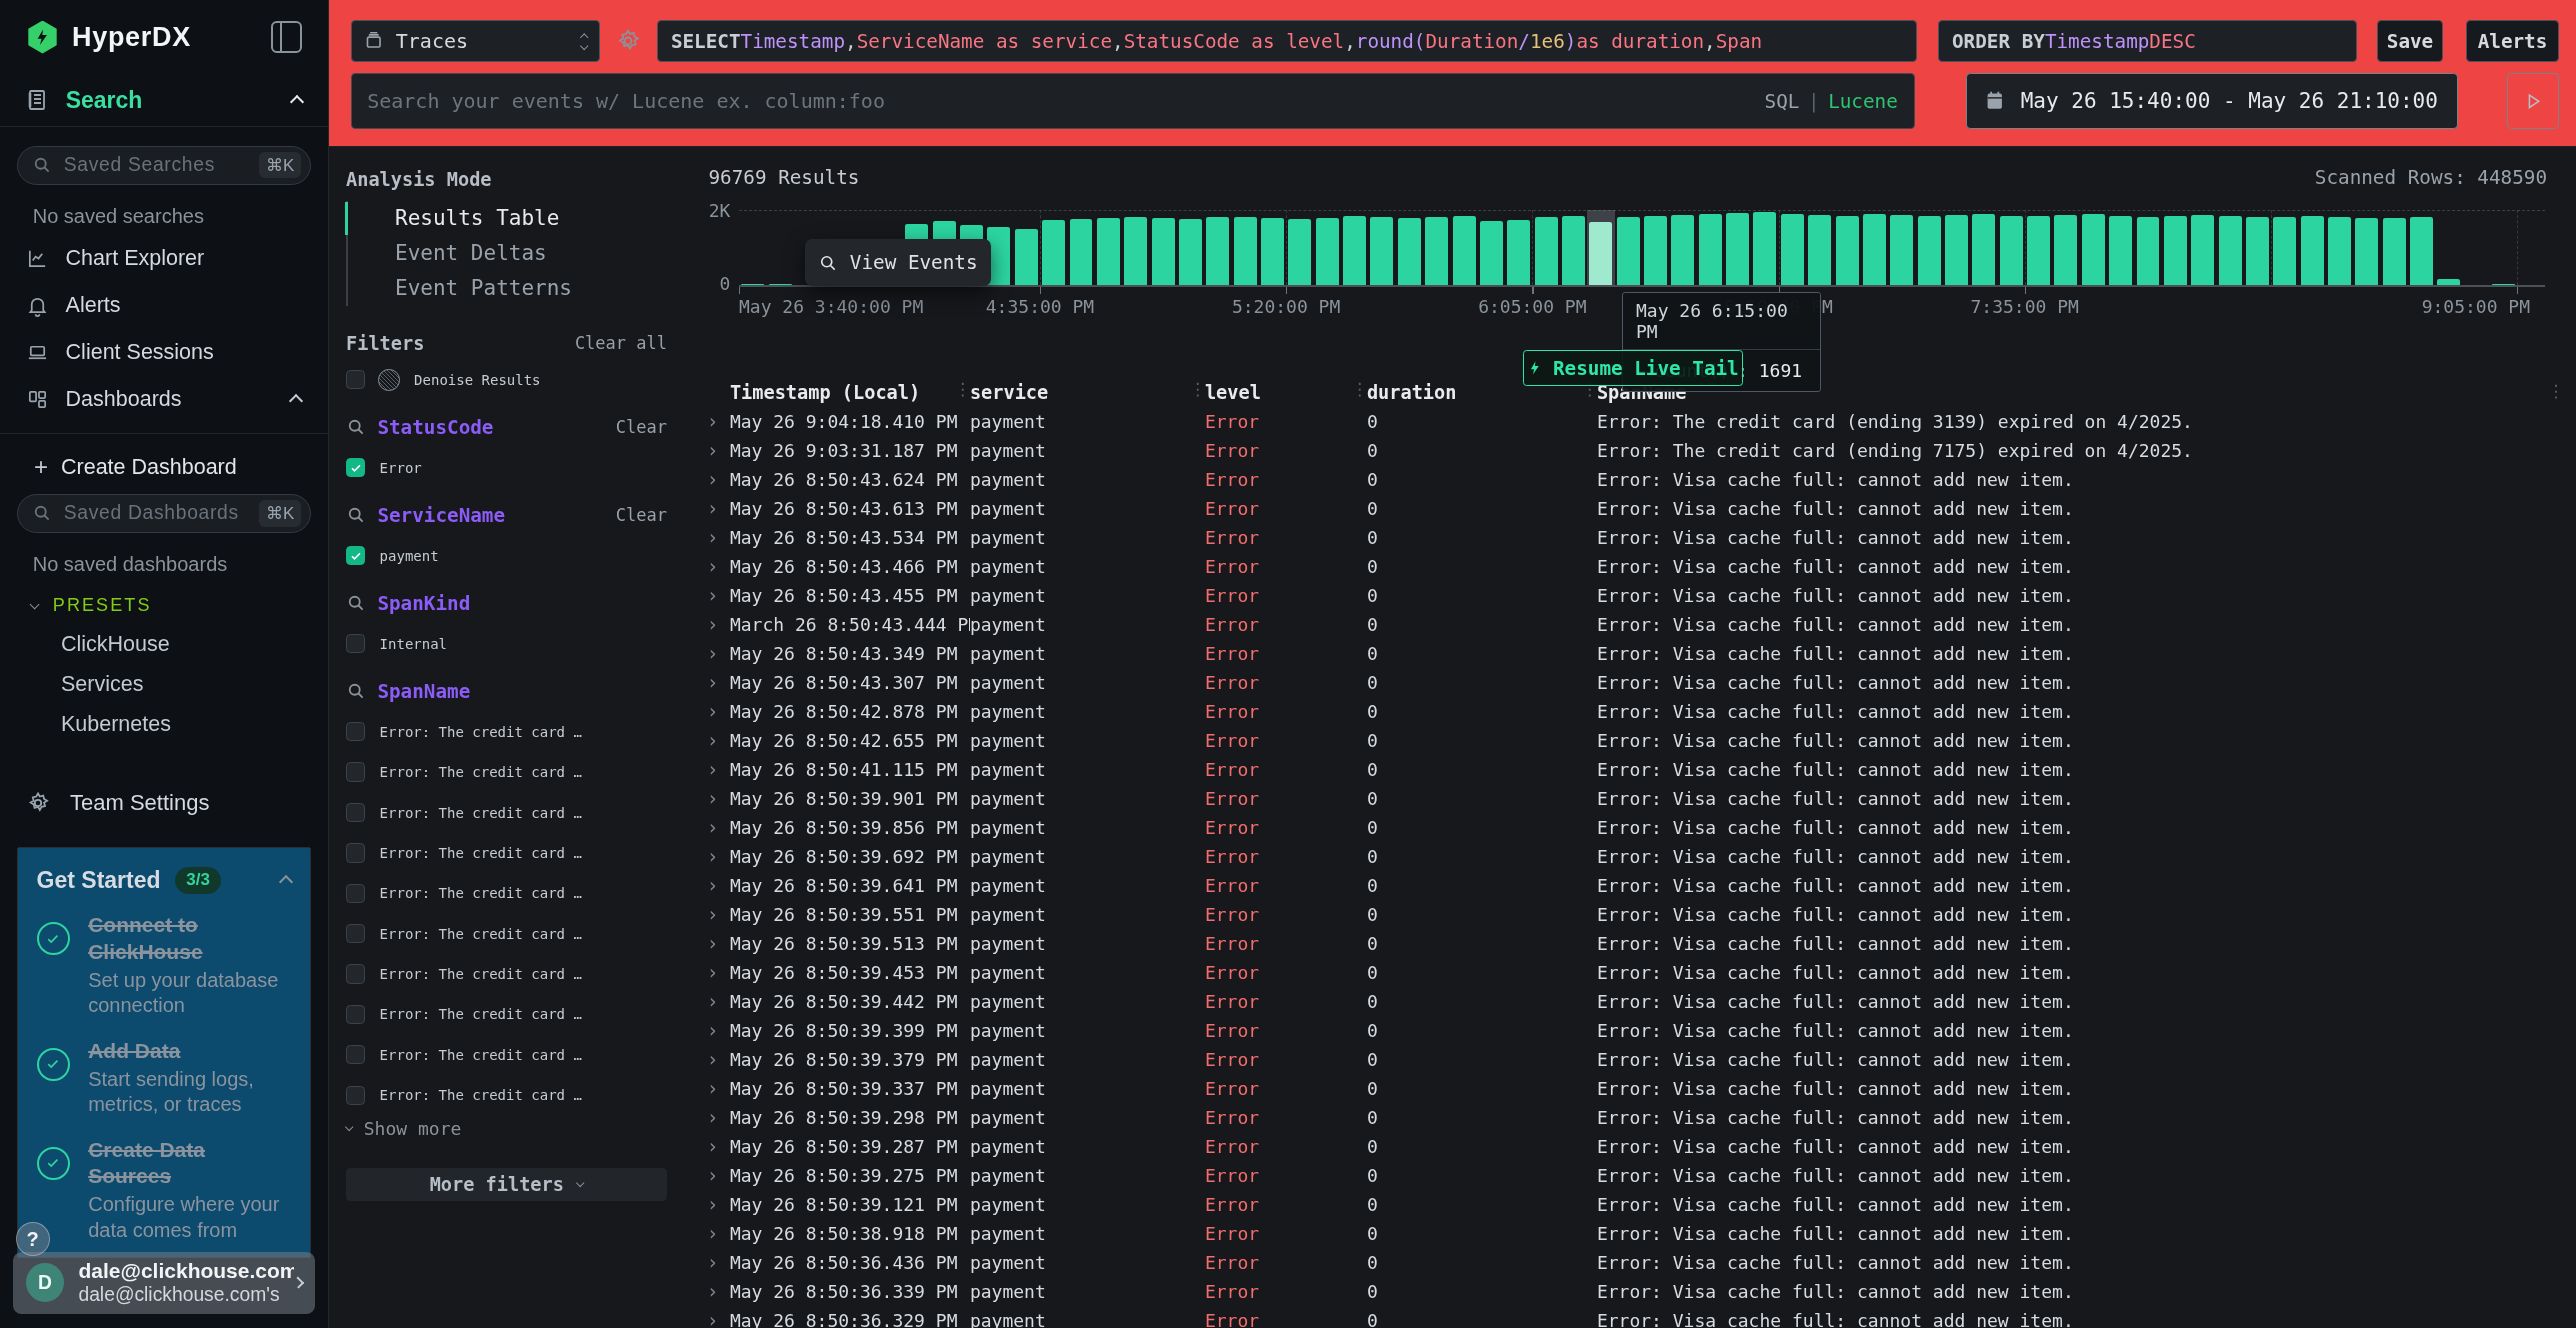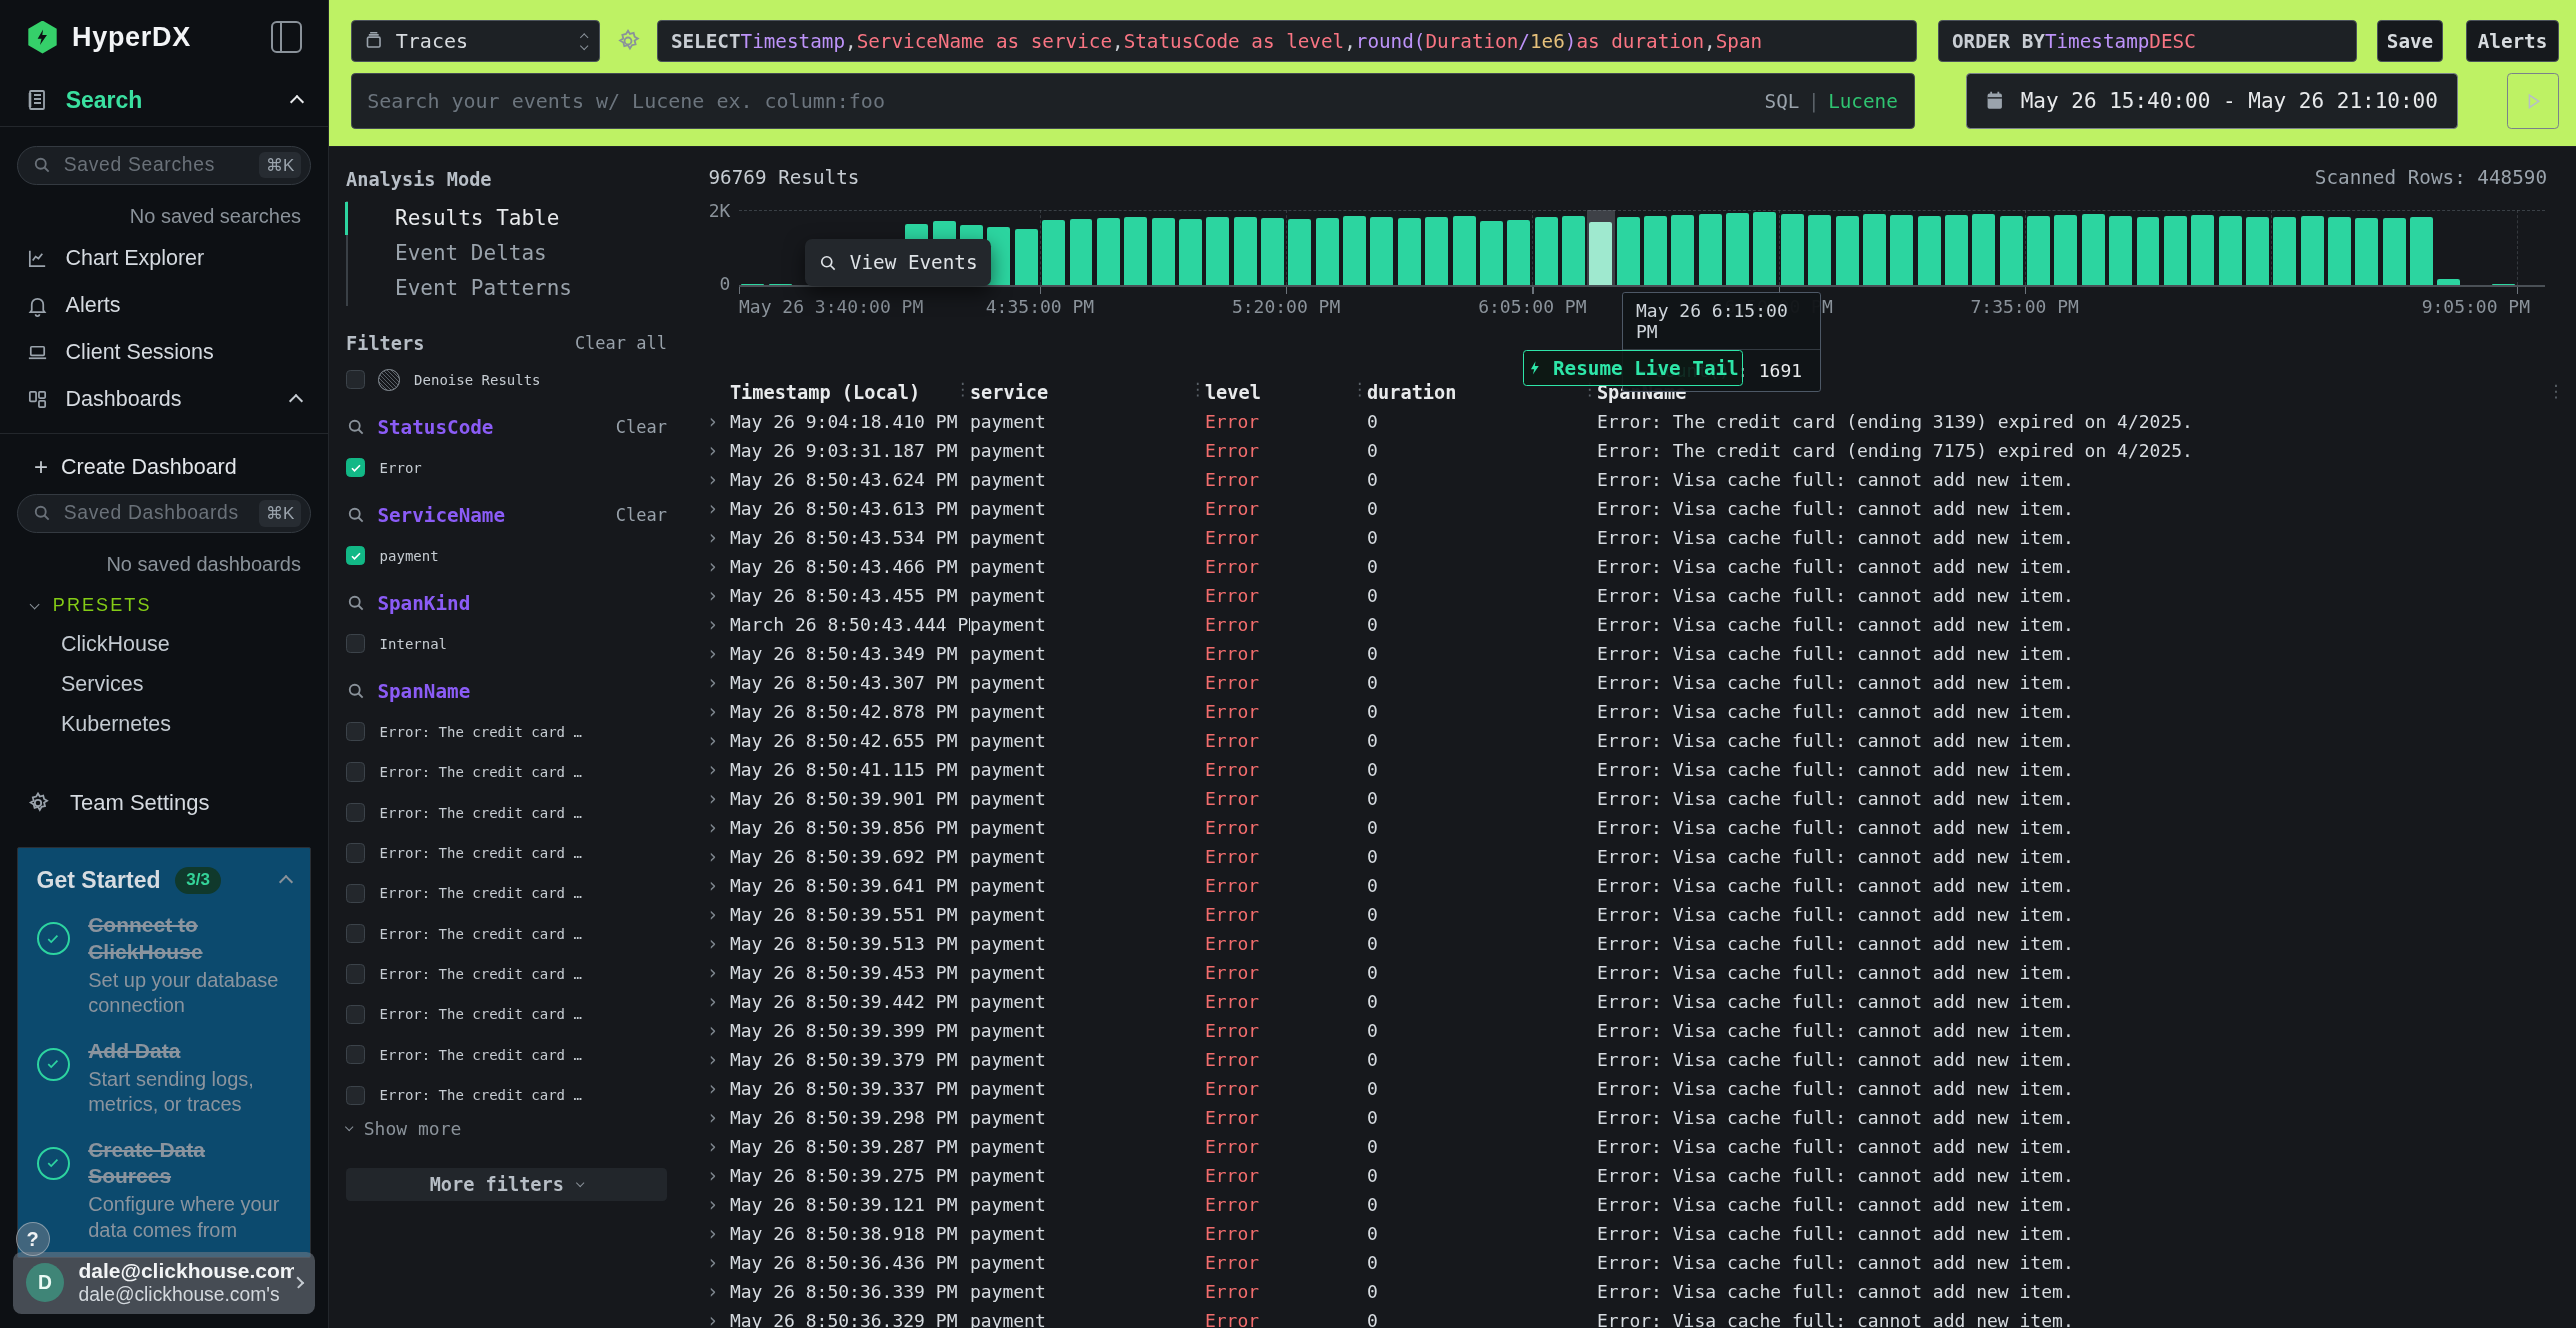--- a/index.html
+++ b/index.html
@@ -25,21 +25,21 @@
   .chev.up{transform:rotate(-135deg);margin-top:4.3px;}
   .chev.down{transform:rotate(45deg);margin-bottom:2.9px;}
   .chev.dim{border-color:#8a929a;}
   .mla{margin-left:auto;}
   .side-panel{border-top:0.7px solid #23272c;padding:18.6px 17px 0 17px;}
   .pill-input{height:39px;border-radius:20px;background:#1a1e23;border:0.7px solid #343a41;display:flex;
               align-items:center;padding:0 8.6px 0 14.3px;}
   .pill-input svg{width:20px;height:20px;}
   .pill-input .ph{color:#6a7179;font-size:19.3px;margin-left:11.4px;letter-spacing:0.7px;}
   .kbd{margin-left:auto;background:#272c32;border-radius:5.7px;color:#9aa3ac;font-size:17px;padding:2.9px 7.2px;}
-  .side-note{color:#8a929a;font-size:20px;padding:20px 10px 7.2px 15.7px;text-align:right;}
+  .side-note{color:#8a929a;font-size:20px;padding:20px 10px 7.2px 15.7px;}
   .nav-item{display:flex;align-items:center;height:47px;padding:0 10px 0 8.6px;color:#d5dae0;font-size:21.5px;}
   .nav-item svg{width:23px;height:23px;margin-right:17px;}
   .side-divider{border-top:0.7px solid #23272c;margin:10px -17px 0 -17px;}
   .create-dash{display:flex;align-items:center;color:#e2e6ea;font-size:21.5px;height:53px;padding-left:17px;margin-top:7.2px;}
   .create-dash .plus{font-size:24px;margin-right:13px;color:#c6ccd2;}
   .presets-row{display:flex;align-items:center;color:#84cc16;font-size:18px;letter-spacing:2.1px;height:37px;padding-left:14.3px;margin-top:4.3px;}
   .presets-row .chev{width:7.2px;height:7.2px;border-width:1.8px;margin-right:14.3px;}
   .preset-item{color:#c3cad1;font-size:21.5px;height:40px;display:flex;align-items:center;padding-left:44px;}
   .team-row{display:flex;align-items:center;height:50px;padding:0 26px;margin-top:34px;color:#d5dae0;font-size:22px;}
   .team-row svg{width:24px;height:24px;margin-right:20px;}
@@ -60,21 +60,21 @@
              background:rgba(118,126,136,0.55);display:flex;align-items:center;padding:0 13px;z-index:2;}
   .avatar{width:39px;height:39px;border-radius:50%;background:#3f8577;color:#eafaf4;display:flex;
           align-items:center;justify-content:center;font-weight:bold;font-size:19.3px;}
   .user-lines{margin-left:14.3px;overflow:hidden;}
   .user-email{font-weight:bold;font-size:21px;color:#f2f4f6;white-space:nowrap;}
   .user-sub{font-size:19.3px;color:#d3d8dd;white-space:nowrap;margin-top:1.4px;}
   .user-chip .chev{transform:rotate(-45deg);width:8.6px;height:8.6px;}
 
   
   .main{flex:1;display:flex;flex-direction:column;height:100%;}
-  .topbar{height:147px;background:#bef264;padding:20px 17px 0 21.5px;border-bottom:0.7px solid #1f2327;}
+  .topbar{height:147px;background:#ef4444;padding:20px 17px 0 21.5px;border-bottom:0.7px solid #1f2327;}
   .tb-row{display:flex;align-items:center;}
   .box{background:#1d2125;border:0.7px solid #4a515a;border-radius:4.3px;height:42px;display:flex;align-items:center;}
   .traces-sel{width:249px;padding:0 11.4px;}
   .traces-sel svg{width:21.5px;height:21.5px;}
   .traces-sel .lbl{font-size:20px;color:#d7dbdf;margin-left:11.4px;}
   .updown{margin-left:auto;display:flex;flex-direction:column;gap:2.9px;}
   .updown .chev{width:6.4px;height:6.4px;border-width:1.8px;border-color:#8a929a;}
   .gearbtn{margin-left:15.7px;margin-right:15.7px;display:flex;}
   .gearbtn svg{width:26px;height:26px;}
   .sql-box{flex:1;padding:0 13px;font-size:19.3px;overflow:hidden;white-space:nowrap;margin-right:21.5px;}

